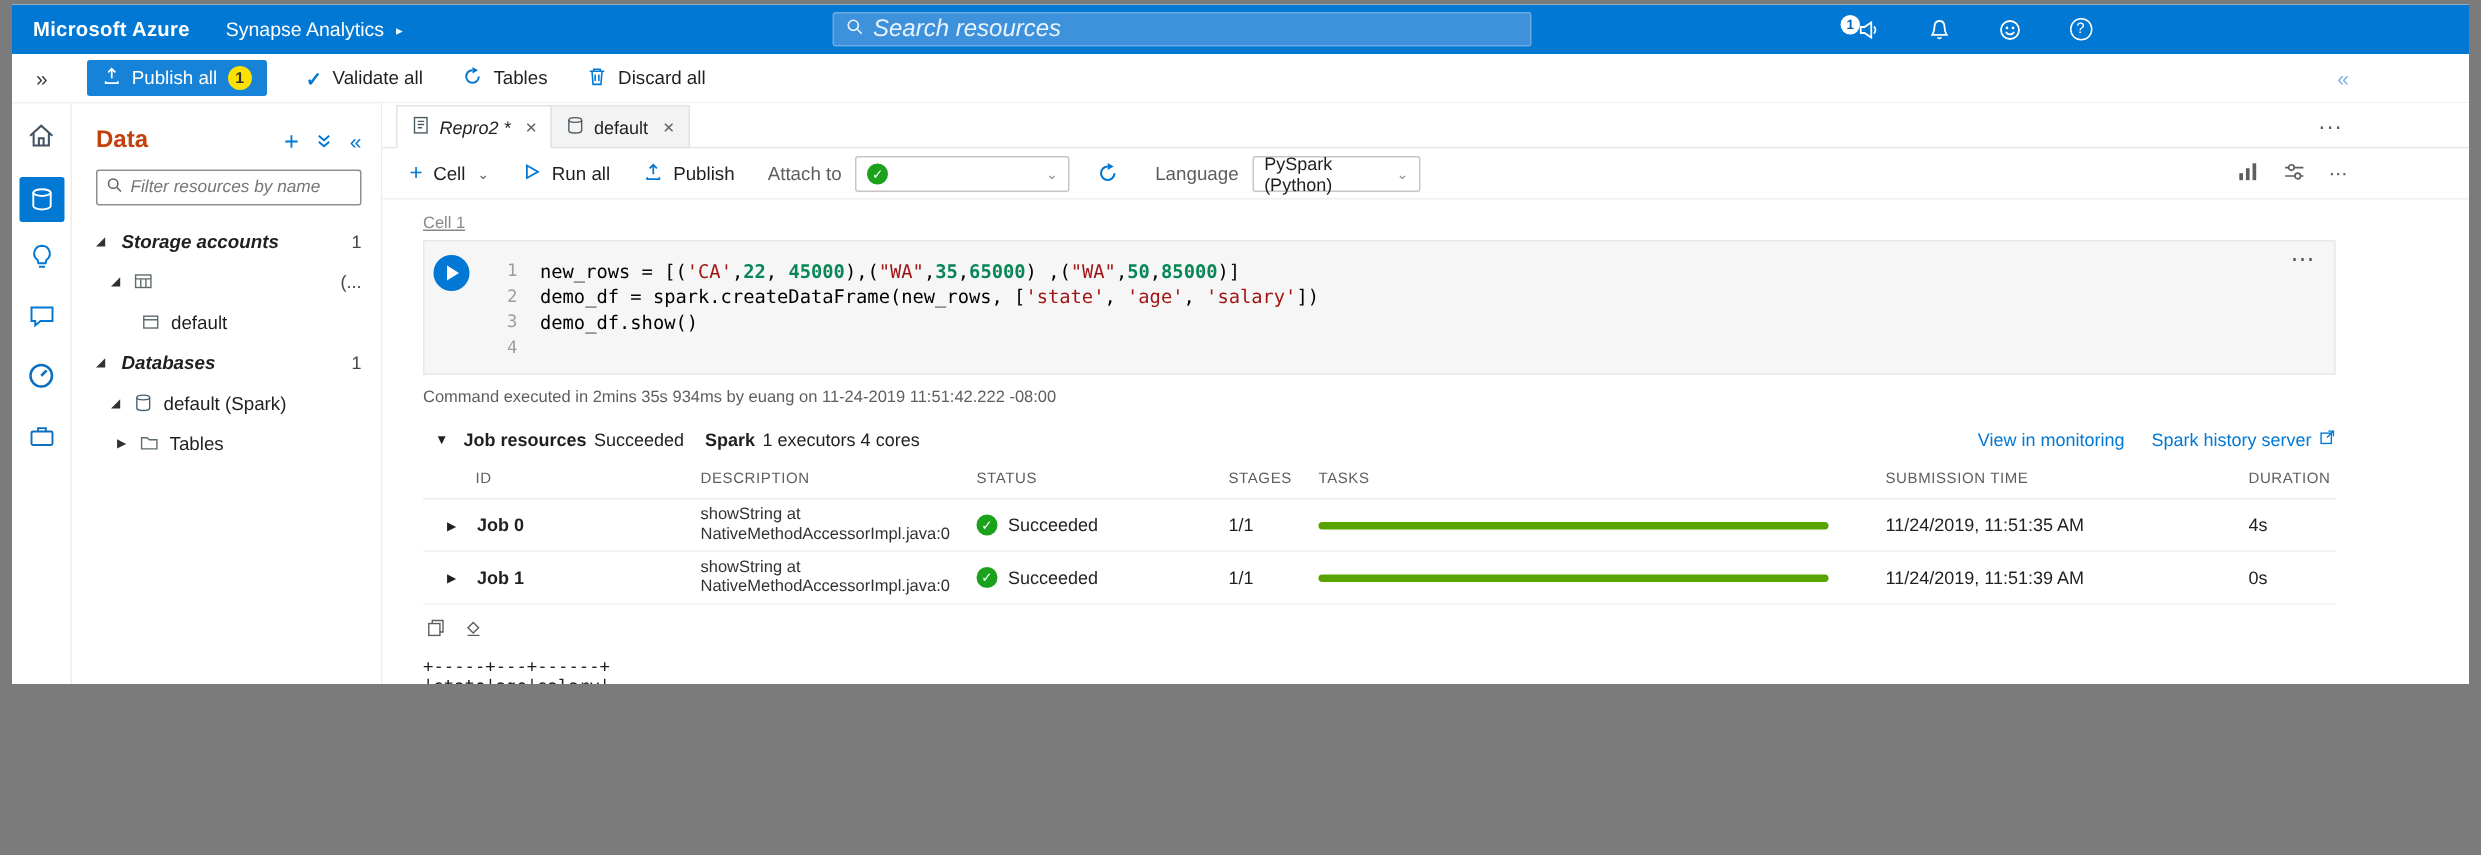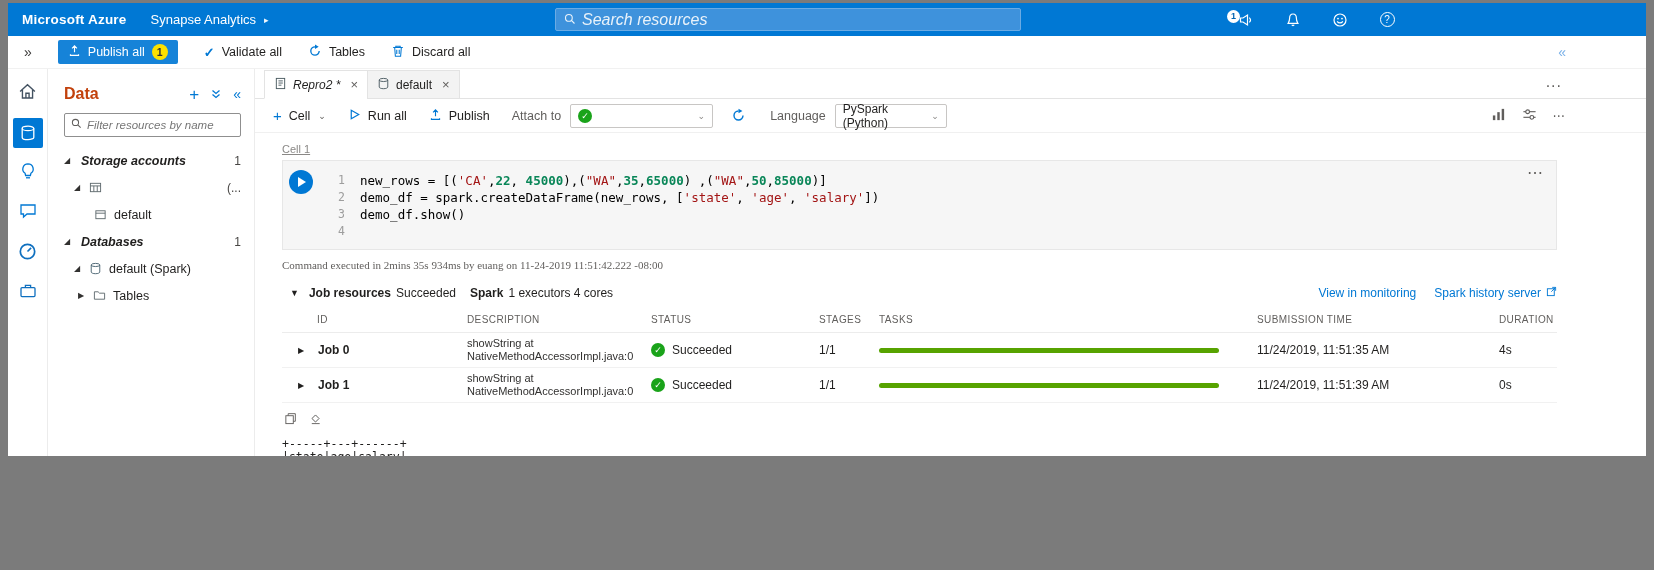--- a/index.html
+++ b/index.html
@@ -85,21 +85,21 @@
   .run-btn .tri { width:0; height:0; border-left:8px solid #fff; border-top:5px solid transparent; border-bottom:5px solid transparent; margin-left:2px; }
   .cell-more { position:absolute; right:12px; top:2px; color:#605e5c; letter-spacing:1px; cursor:pointer; }
   .code-line { display:flex; font-family:"DejaVu Sans Mono", monospace; font-size:12.5px; line-height:17px; }
   .gutter { width:62px; text-align:right; color:#9d9d9d; font-size:11.5px; flex-shrink:0; }
   .code-text { margin-left:15px; white-space:pre; color:#000; }
   .tk-p { color:#000; }
   .tk-s { color:var(--code-string,#a31515); }
   .tk-n { color:var(--code-number,#098658);font-weight:bold; }
 
   .outwrap { margin:0 89px 0 27px; }
-  .cmdinfo { margin-top:9px; font-size:11px; color:#605e5c;font-family:Liberation Serif, serif; }
+  .cmdinfo { margin-top:9px; font-size:11px; color:#605e5c; }
   .jobrow { margin-top:15px; display:flex; align-items:center; font-size:12px; color:#201f1e; padding-left:8px; }
   .jobrow .tri-down { font-size:9px; margin-right:10px; color:#201f1e; cursor:pointer; }
   .jobrow .bld { font-weight:bold; }
   .jobrow .sp { margin-left:5px; }
   .jobrow .gap { width:14px; }
   .job-links { margin-left:auto; display:flex; align-items:center; gap:18px; }
   .link { color:var(--accent,#0078d4); font-size:12px; cursor:pointer; display:flex; align-items:center; gap:5px; }
   .jgrid { display:grid; grid-template-columns:169px 184px 168px 60px 378px 242px 1fr; align-items:center; padding-left:16px; }
   .jhead { margin-top:14px; padding-bottom:7px; font-size:10px; color:#605e5c; letter-spacing:.4px; border-bottom:1px solid #ececec; }
   .jhead .h-id { padding-left:19px; }

